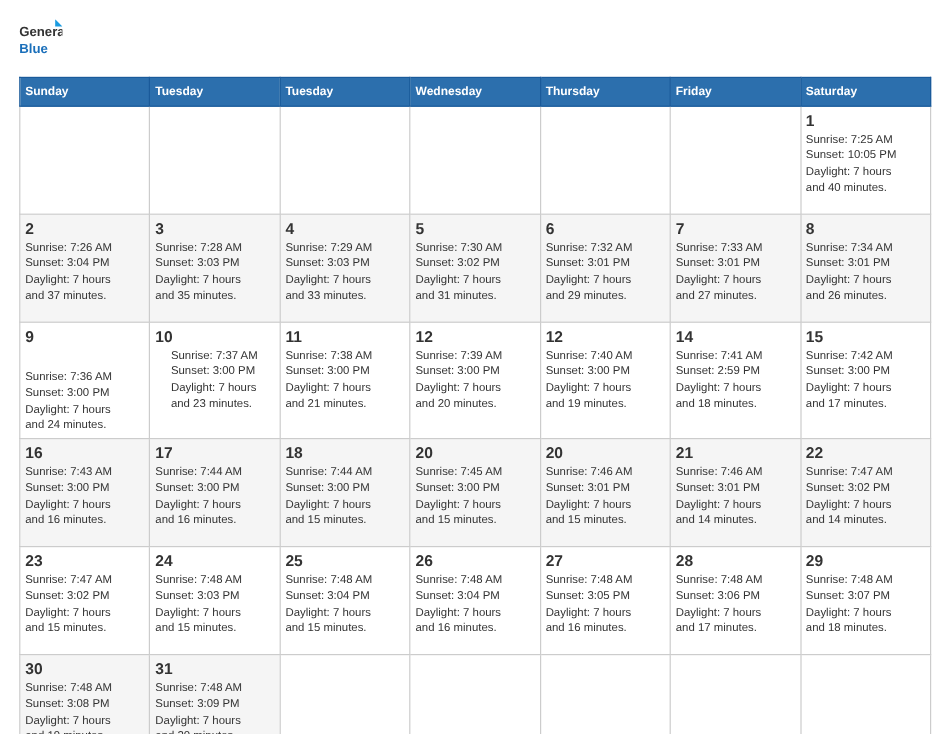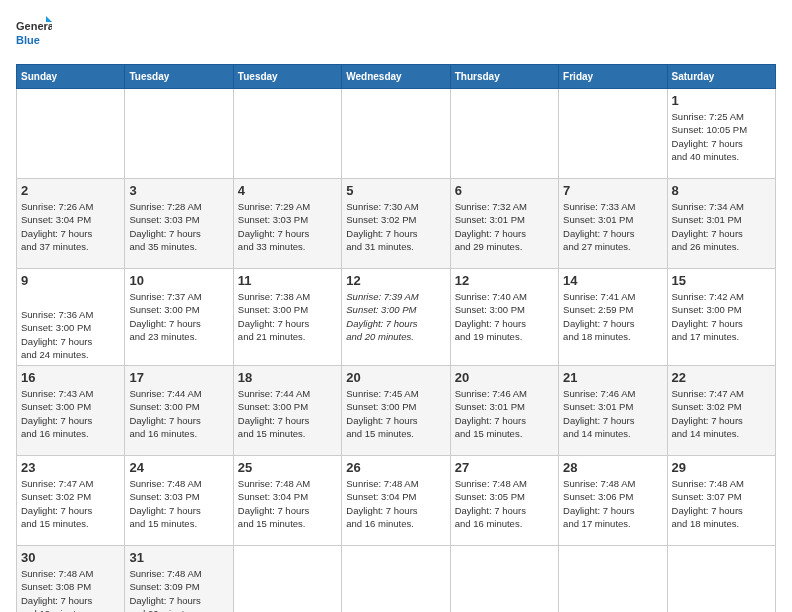--- a/index.html
+++ b/index.html
@@ -177,35 +177,35 @@
       <tr>
         <td>
           <span class="day-num">9</span>
           <div class="day-info" style="white-space: pre-line; margin-top: 20px;">Sunrise: 7:36 AM
 Sunset: 3:00 PM
 Daylight: 7 hours
 and 24 minutes.</div>
         </td>
         <td>
           <span class="day-num">10</span>
-          <div class="day-info" style="white-space: pre-line;">Sunrise: 7:37 AM
+          <div class="day-info" style="white-space: pre-line; margin-left: 13px;">Sunrise: 7:37 AM
 Sunset: 3:00 PM
 Daylight: 7 hours
 and 23 minutes.</div>
         </td>
         <td>
           <span class="day-num">11</span>
           <div class="day-info" style="white-space: pre-line;">Sunrise: 7:38 AM
 Sunset: 3:00 PM
 Daylight: 7 hours
 and 21 minutes.</div>
         </td>
         <td>
           <span class="day-num">12</span>
-          <div class="day-info" style="white-space: pre-line; font-style: italic;">Sunrise: 7:39 AM
+          <div class="day-info" style="white-space: pre-line;">Sunrise: 7:39 AM
 Sunset: 3:00 PM
 Daylight: 7 hours
 and 20 minutes.</div>
         </td>
         <td>
           <span class="day-num">12</span>
           <div class="day-info" style="white-space: pre-line;">Sunrise: 7:40 AM
 Sunset: 3:00 PM
 Daylight: 7 hours
 and 19 minutes.</div>

